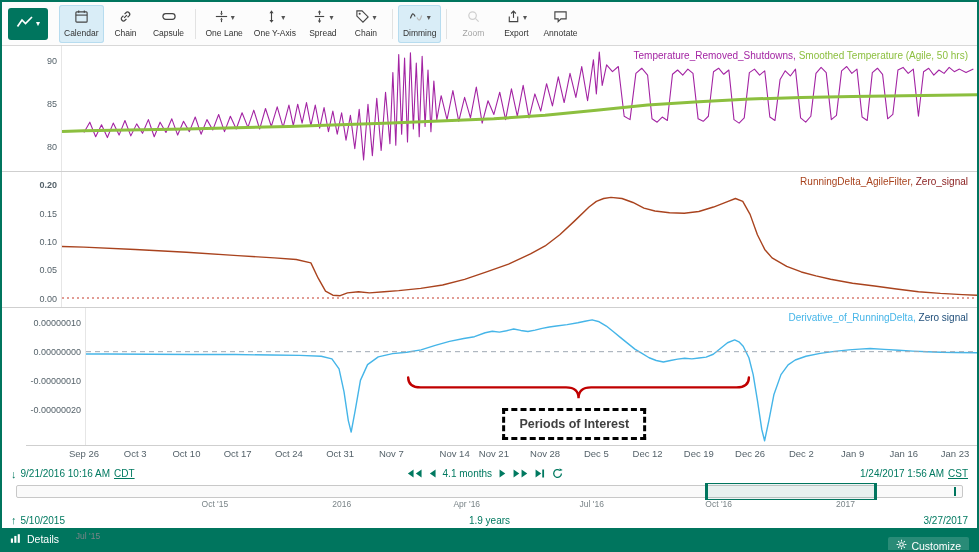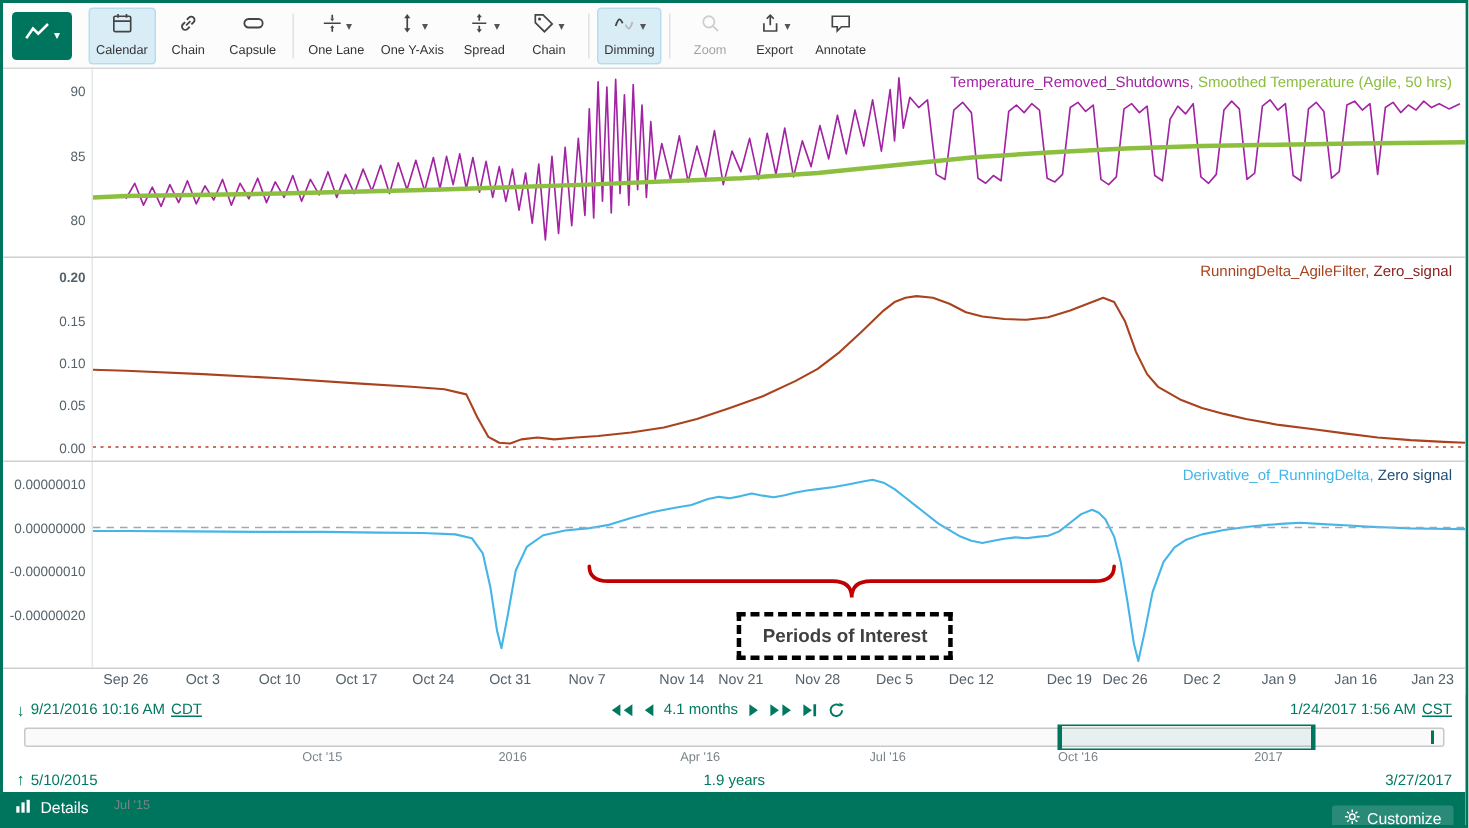--- a/index.html
+++ b/index.html
@@ -225,21 +225,21 @@
           <span class="ytick" style="top: 121.895px;">0.00</span>
         </div>
       <div class="plot">
         <div class="legend"><span style="color: rgb(169, 67, 30);">RunningDelta_AgileFilter</span><span style="color: rgb(169, 67, 30);">, </span><span style="color: rgb(139, 32, 32);">Zero_signal</span></div>
       <svg viewBox="0 0 1000 136" preserveAspectRatio="none" class="lane-svg">
             <polyline fill="none" points="0.0,75.1 24.0,75.7 80.0,78.0 136.0,80.8 192.0,84.2 232.0,86.5 256.0,88.2 272.0,91.6 280.0,107.0 288.0,120.1 296.0,124.1 304.0,124.6 312.0,121.8 324.0,120.6 336.0,121.8 352.0,120.6 368.0,119.5 392.0,117.2 416.0,113.8 440.0,108.1 464.0,100.7 488.0,92.8 512.0,82.5 528.0,74.5 544.0,63.2 560.0,49.5 576.0,35.3 584.0,29.6 592.0,26.7 600.0,25.6 612.0,26.7 624.0,30.7 636.0,36.4 648.0,39.3 664.0,41.0 680.0,41.5 696.0,39.8 712.0,35.3 728.0,29.6 736.0,26.7 744.0,29.6 752.0,42.7 760.0,63.2 768.0,78.0 776.0,86.5 792.0,95.0 808.0,100.7 824.0,104.7 840.0,108.1 864.0,112.1 888.0,114.9 912.0,117.8 936.0,120.6 960.0,122.3 984.0,123.5 1000.0,124.1" stroke="#A9431E" stroke-width="1.4" vector-effect="non-scaling-stroke" stroke-linejoin="round"></polyline>
             <line x1="0" x2="1000" y1="126.9" y2="126.9" stroke="#C53B2B" stroke-width="1" stroke-dasharray="2,3" vector-effect="non-scaling-stroke" stroke-linejoin="round"></line>
           </svg>
         </div>
     </div>
-    <div class="lane" style="height: 138px;">
+    <div class="lane" style="height: 138px; margin-left: 24px;">
       <div class="y-axis">
           <span class="ytick" style="top: 10.044px;">0.00000010</span>
           <span class="ytick" style="top: 38.9748px;">0.00000000</span>
           <span class="ytick" style="top: 67.9057px;">-0.00000010</span>
           <span class="ytick" style="top: 96.8365px;">-0.00000020</span>
         </div>
       <div class="plot">
         <div class="legend"><span style="color: rgb(69, 181, 232);">Derivative_of_RunningDelta</span><span style="color: rgb(69, 181, 232);">, </span><span style="color: rgb(31, 78, 121);">Zero signal</span></div>
         <div class="poi-box" style="left: 54.8%; top: 100px;">Periods of Interest</div>
       <svg viewBox="0 0 1000 138" preserveAspectRatio="none" class="lane-svg">
@@ -255,21 +255,21 @@
         <span style="left: 13.6%;">Oct 10</span>
         <span style="left: 19.2%;">Oct 17</span>
         <span style="left: 24.8%;">Oct 24</span>
         <span style="left: 30.4%;">Oct 31</span>
         <span style="left: 36%;">Nov 7</span>
         <span style="left: 41.6%; padding-left: 24px;">Nov 14</span>
         <span style="left: 47.2%;">Nov 21</span>
         <span style="left: 52.8%;">Nov 28</span>
         <span style="left: 58.4%;">Dec 5</span>
         <span style="left: 64%;">Dec 12</span>
-        <span style="left: 69.6%; margin-left: 14px;">Dec 19</span>
+        <span style="left: 69.6%;">Dec 19</span>
         <span style="left: 75.2%;">Dec 26</span>
         <span style="left: 80.8%;">Dec 2</span>
         <span style="left: 86.4%;">Jan 9</span>
         <span style="left: 92%;">Jan 16</span>
         <span style="left: 97.6%;">Jan 23</span>
       </div>
   </div>
 
   <div id="time-nav">
     <div class="ts">

